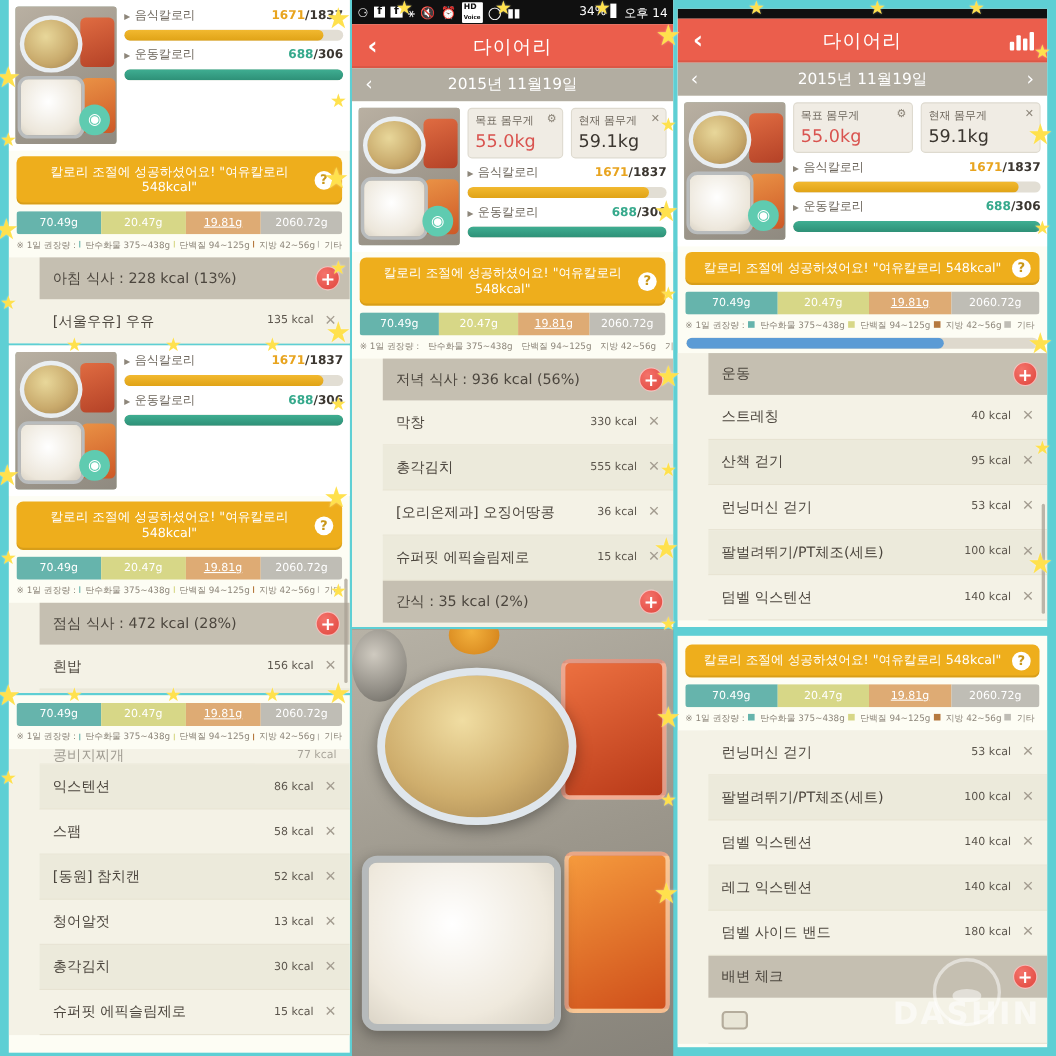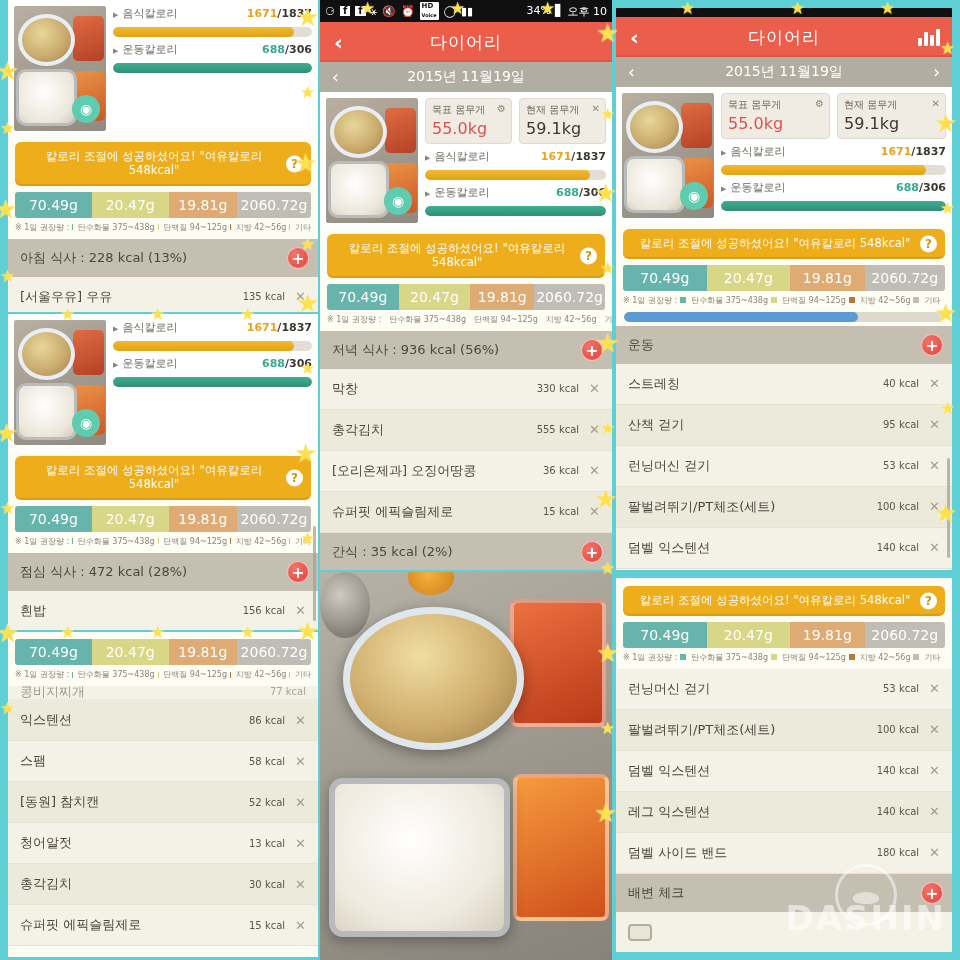--- a/index.html
+++ b/index.html
@@ -98,35 +98,35 @@
     position:relative; line-height:1.2;
     box-shadow: inset 0 -2px 0 rgba(0,0,0,.09);
   }
   .notice .q {
     position:absolute; right:8px; top:50%; transform:translateY(-50%);
     width:17px; height:17px; border-radius:50%; background:#fff; color:#c9971a;
     font-size:12px; font-weight:bold; line-height:17px; text-align:center;
   }
 
   .macros { display:flex; margin:6px 7px 0; border-radius:3px; overflow:hidden;
-            font-size:14px; color:#fff; }
+            font-size:10px; color:#fff; }
   .macros div { padding:5px 2px; text-align:center; }
   .macros .m0 { background:#66b4ac; }
   .macros .m1 { background:#d7d787; }
-  .macros .m2 { background:#deab74; }
+  .macros .m2 { background:#deab74;text-decoration:underline; }
   .macros .m3 { background:#bfbdb5; }
 
   .legend { font-size:8px; color:#8d867a; margin:4px 7px 6px; white-space:nowrap;
             display:flex; align-items:center; gap:3px; }
   .legend .sw { width:6px; height:6px; display:inline-block; margin-right:2px; }
   .legend .s0 { background:#66b4ac; } .legend .s1 { background:#d7d787; }
   .legend .s2 { background:#b5793e; } .legend .s3 { background:#bfbdb5; }
 
   
-  .list { background:#f4f2e6; }
+  .list { background:#f4f2e6;padding-left:28px; }
   .sec-head {
     background:#c5bfb1; color:#4c463e; font-size:13px;
     padding:10px 42px 10px 12px; position:relative;
   }
   .plus {
     position:absolute; right:9px; top:50%; transform:translateY(-50%);
     width:22px; height:22px; border-radius:50%;
     background:radial-gradient(circle at 35% 30%,#f4736b,#e0453c);
     color:#fff; font-size:16px; font-weight:bold; line-height:22px; text-align:center;
     border:1px solid rgba(255,255,255,.6);
@@ -145,21 +145,21 @@
   .scrollbar { position:absolute; right:2px; width:3px; background:#a8a094; border-radius:2px; opacity:.75;}
 
   
   .star { position:absolute; color:#ffe14d; font-size:26px; line-height:1;
           text-shadow:0 0 2px rgba(255,255,255,.5); pointer-events:none; }
   .star.sm { font-size:17px; }
 
   
   .watermark {
     position:absolute; right:6px; bottom:14px; color:rgba(255,255,255,.55);
-    font-size:34px; font-weight:bold; letter-spacing:2px; font-family:"DejaVu Sans", sans-serif;
+    font-size:28px; font-weight:bold; letter-spacing:2px; font-family:"DejaVu Sans", sans-serif;
     pointer-events:none;
   }
   .watermark .dial {
     position:absolute; left:50%; top:-34px; transform:translateX(-50%);
     width:62px; height:62px; border-radius:50%;
     border:3px solid rgba(255,255,255,.5);
   }
   .watermark .dial:after{
     content:""; position:absolute; left:50%; top:55%; width:26px; height:12px;
     transform:translate(-50%,-50%); border-radius:50% 50% 40% 40%;
@@ -392,21 +392,21 @@
         <span class="sb-ico" style="background:#fff;color:#101010;font-weight:bold;padding:0 3px;font-size:10px;">f</span>
         <span class="sb-ico">⚹</span>
         <span class="sb-ico">🔇</span>
         <span class="sb-ico">⏰</span>
         <span class="sb-box"><span>HD</span><br><span style="font-size:5px">Voice</span></span>
         <span class="sb-ico">◯</span>
         <span class="sb-ico">▮▮</span>
         <span class="sb-right">
           <span>34%</span>
           <span>▋</span>
-          <span>오후 10</span>
+          <span>오후 14</span>
         </span>
       </div>
       <div class="appbar">
         <span class="back">‹</span>
         <span>다이어리</span>
       </div>
       <div class="datebar">
         <span class="prev">‹</span>
         <span>2015년 11월19일</span>
       </div>

